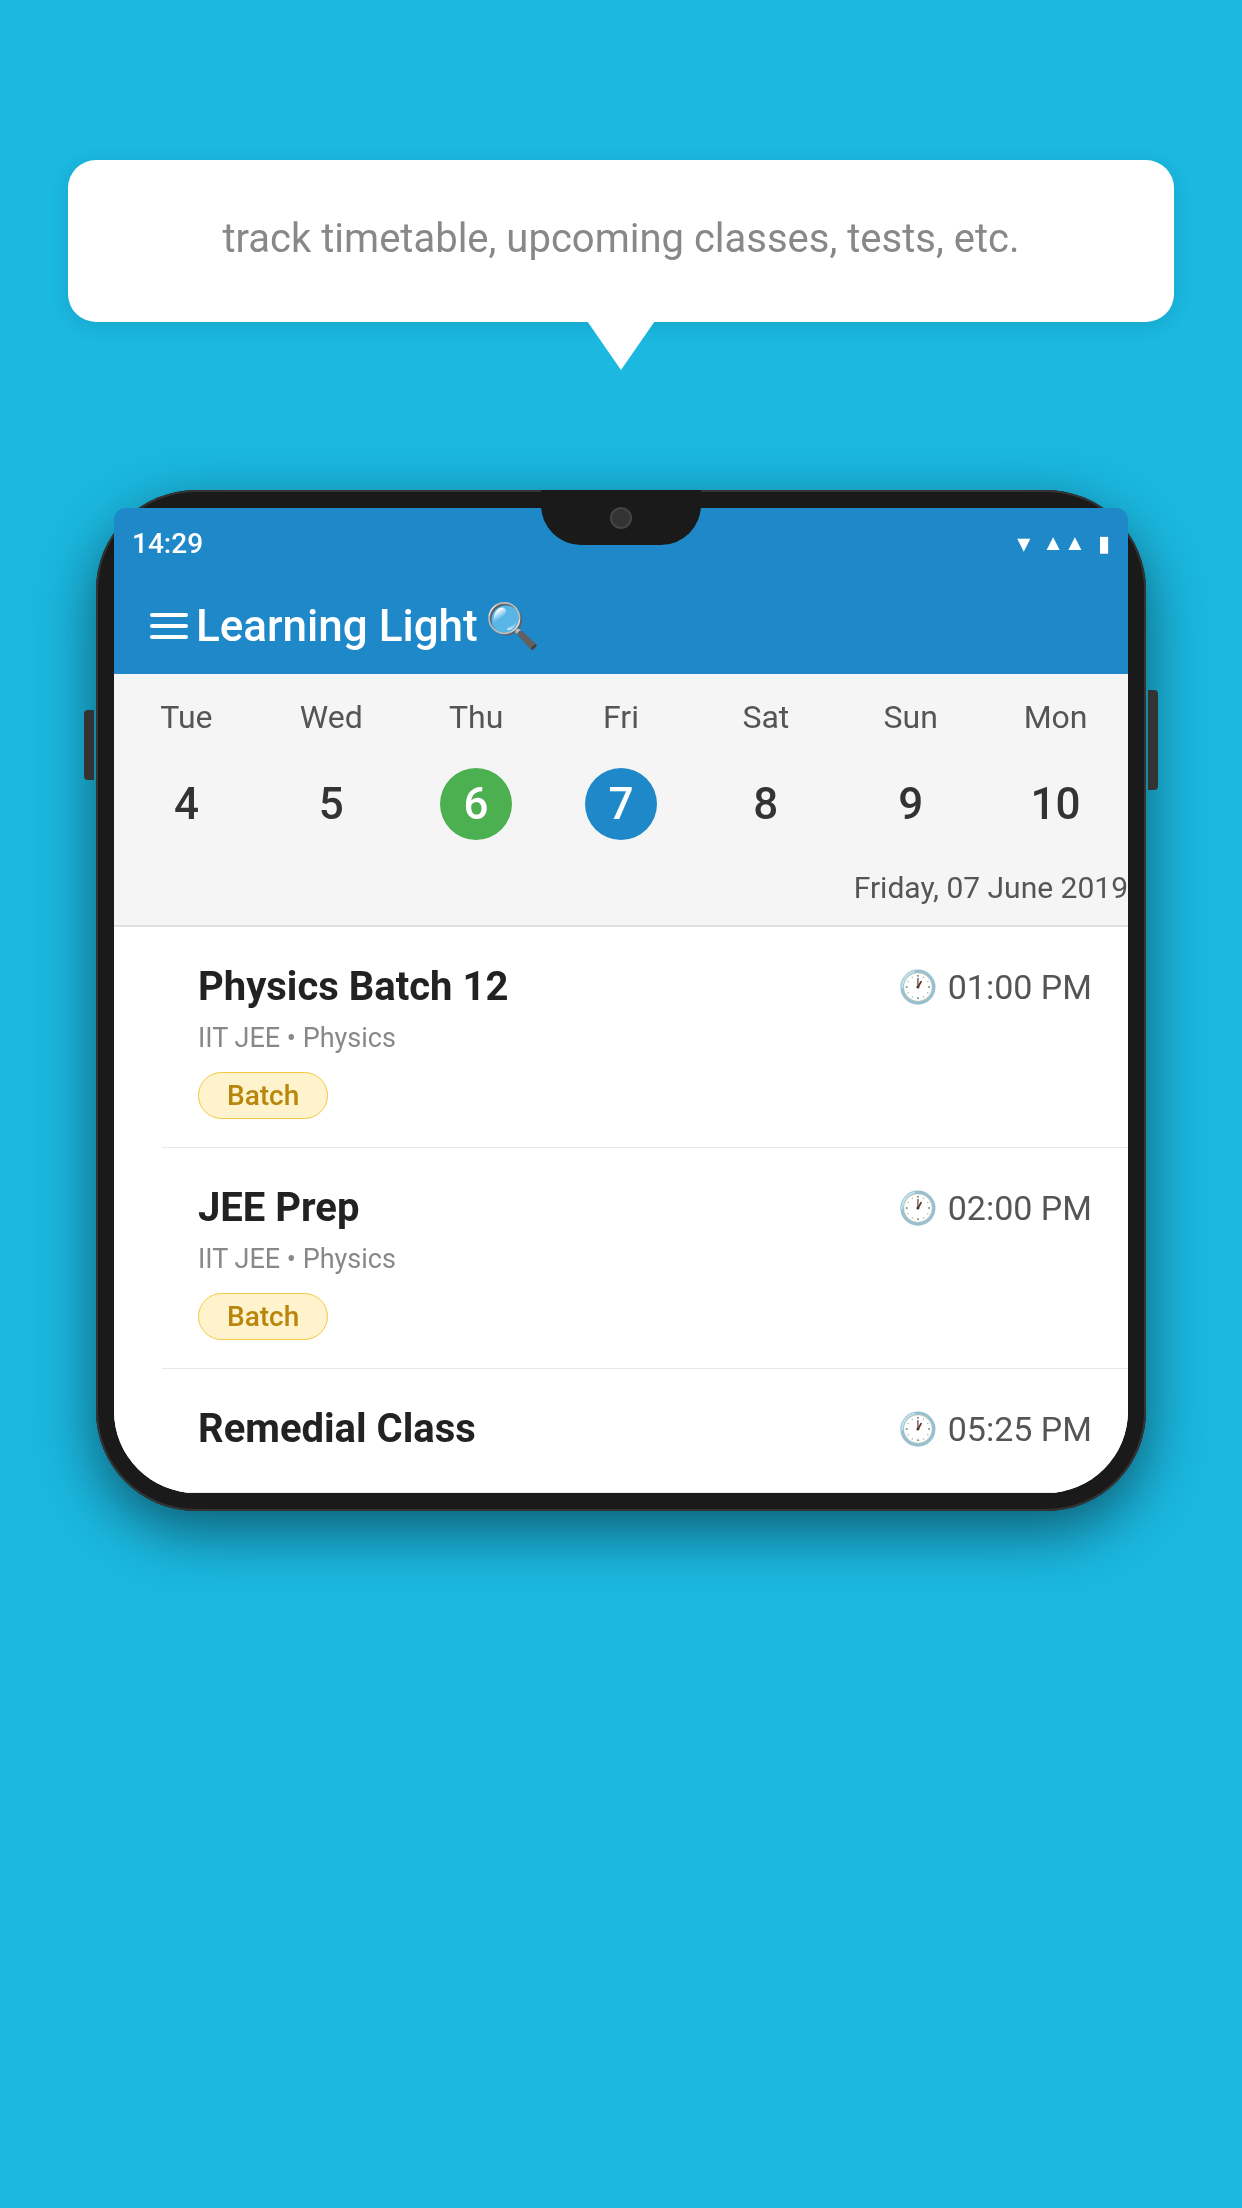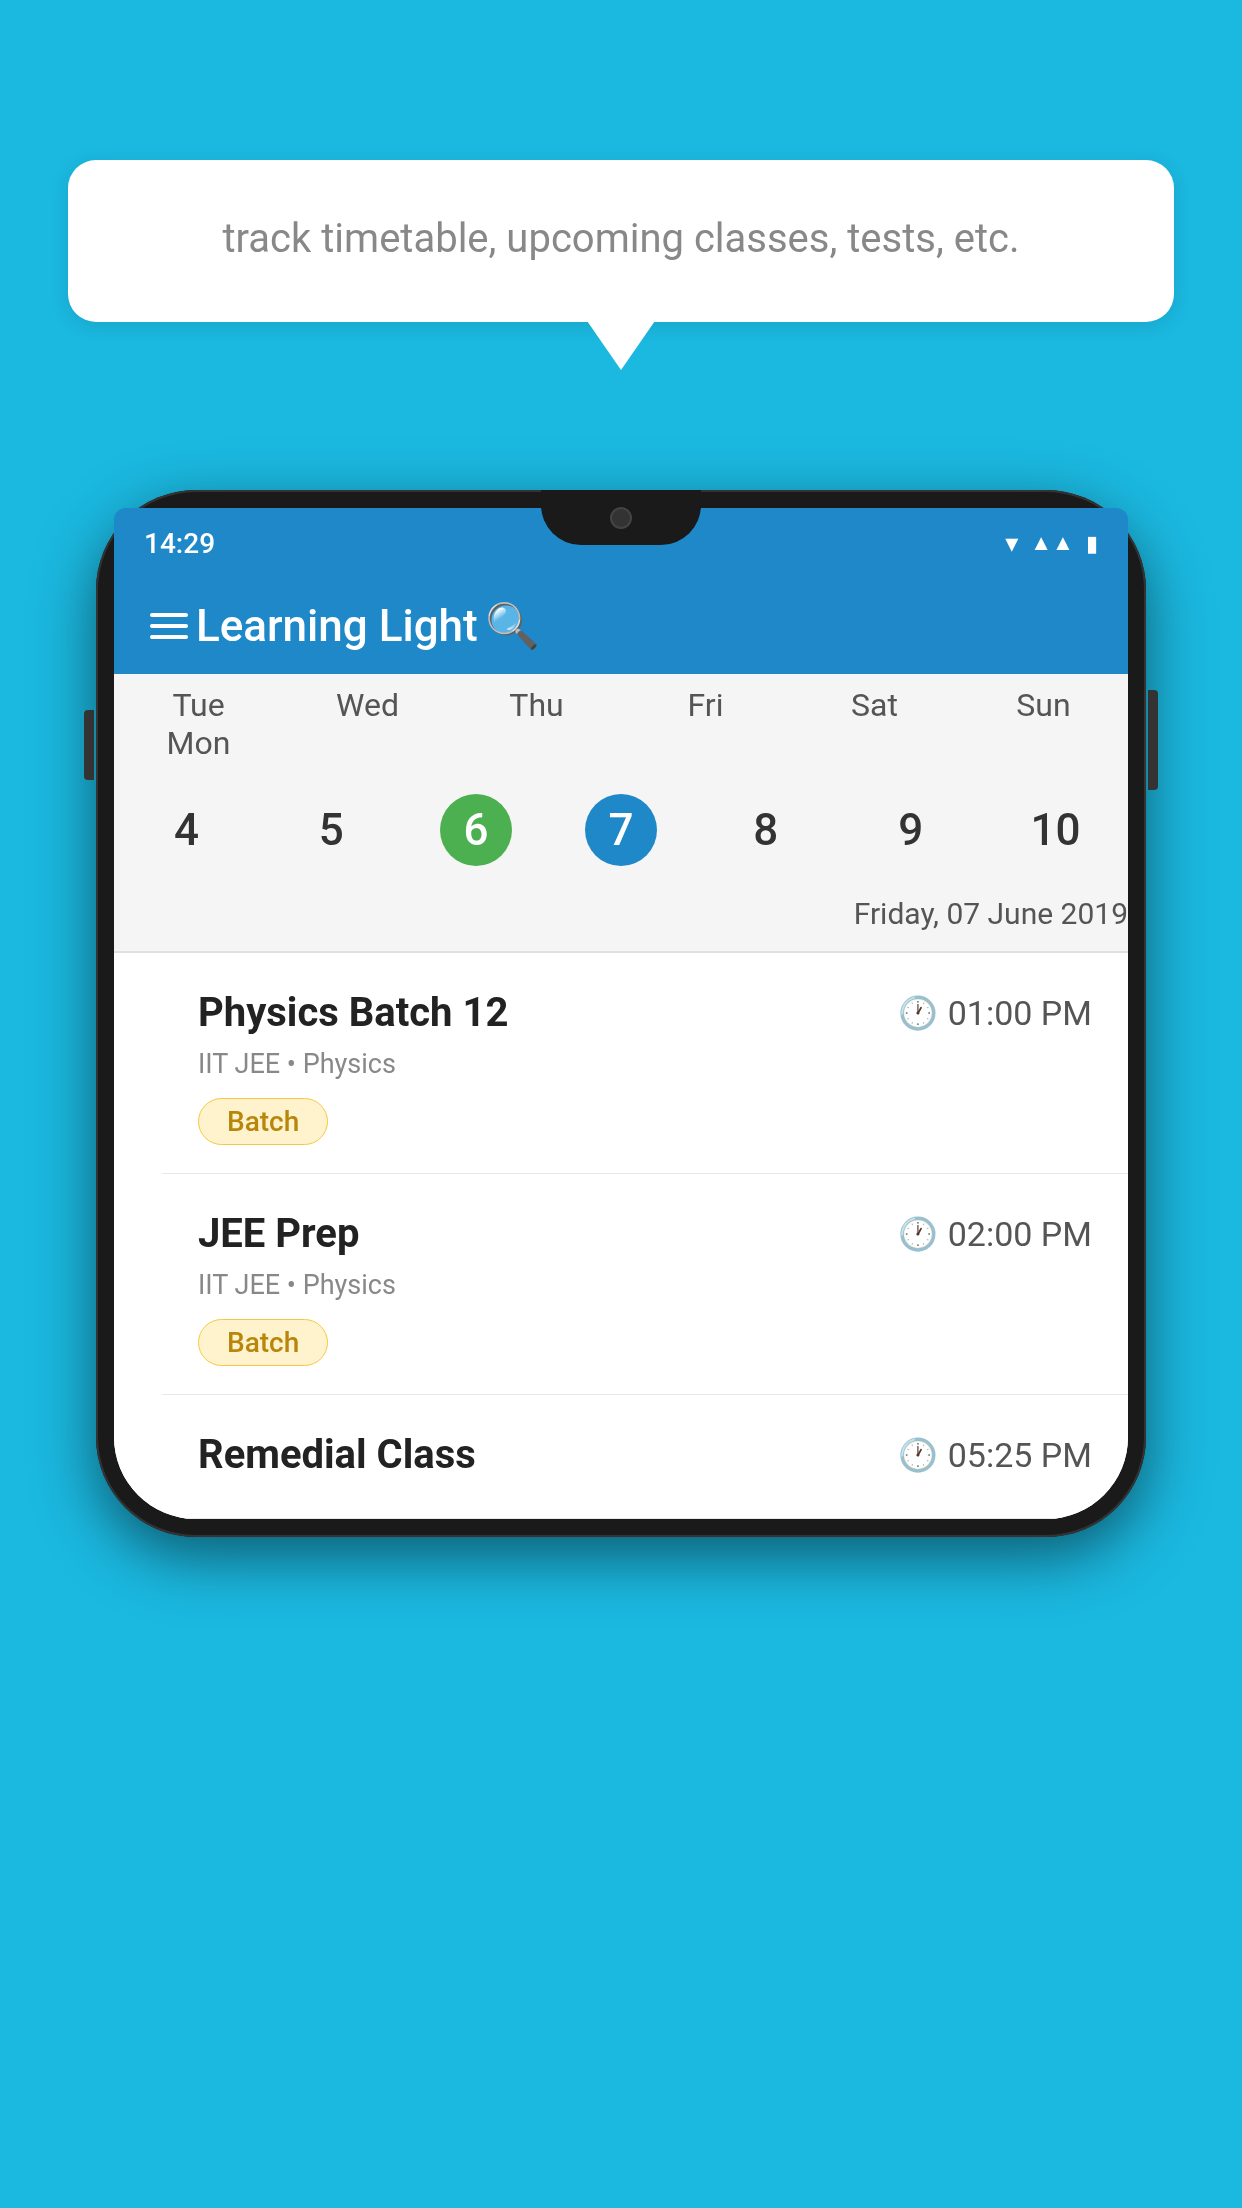--- a/index.html
+++ b/index.html
@@ -75,21 +75,21 @@
 
     
     .phone-status-bar {
       position: relative;
       background: #1e88c8;
       height: 70px;
       border-radius: 12px 12px 0 0;
       display: flex;
       align-items: center;
       justify-content: space-between;
-      padding: 0 30px;
+      padding: 0 18px;
     }
 
     .notch {
       position: absolute;
       top: -18px;
       left: 50%;
       transform: translateX(-50%);
       width: 160px;
       height: 55px;
       background: #1a1a1a;
@@ -163,23 +163,23 @@
     }
 
     
     .calendar-section {
       background: #f5f5f5;
       padding: 0;
     }
 
     .day-headers {
       display: grid;
-      grid-template-columns: repeat(6, 1fr);
+      grid-template-columns: repeat(7, 1fr);
       background: #f5f5f5;
-      padding: 12px 0 8px;
+      padding: 24px 0 8px;
     }
 
     .day-header {
       text-align: center;
       font-size: 32px;
       color: #555;
       font-weight: 400;
     }
 
     .day-numbers {

